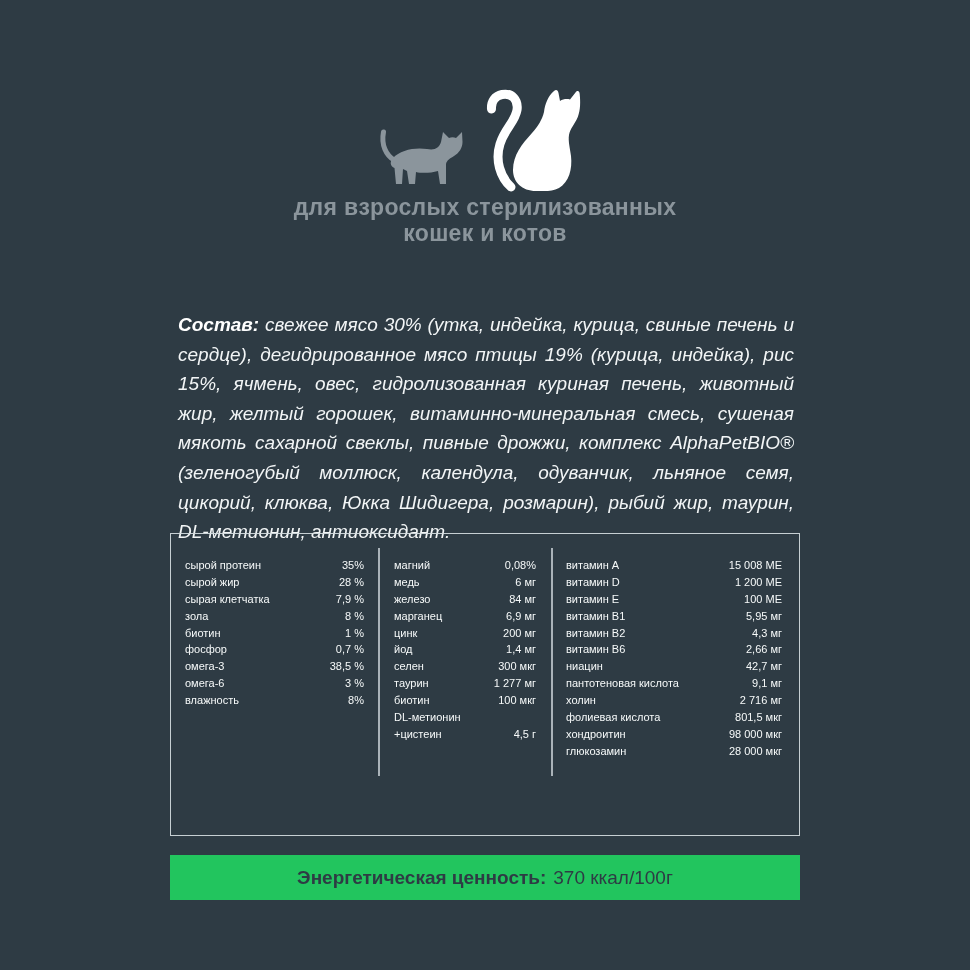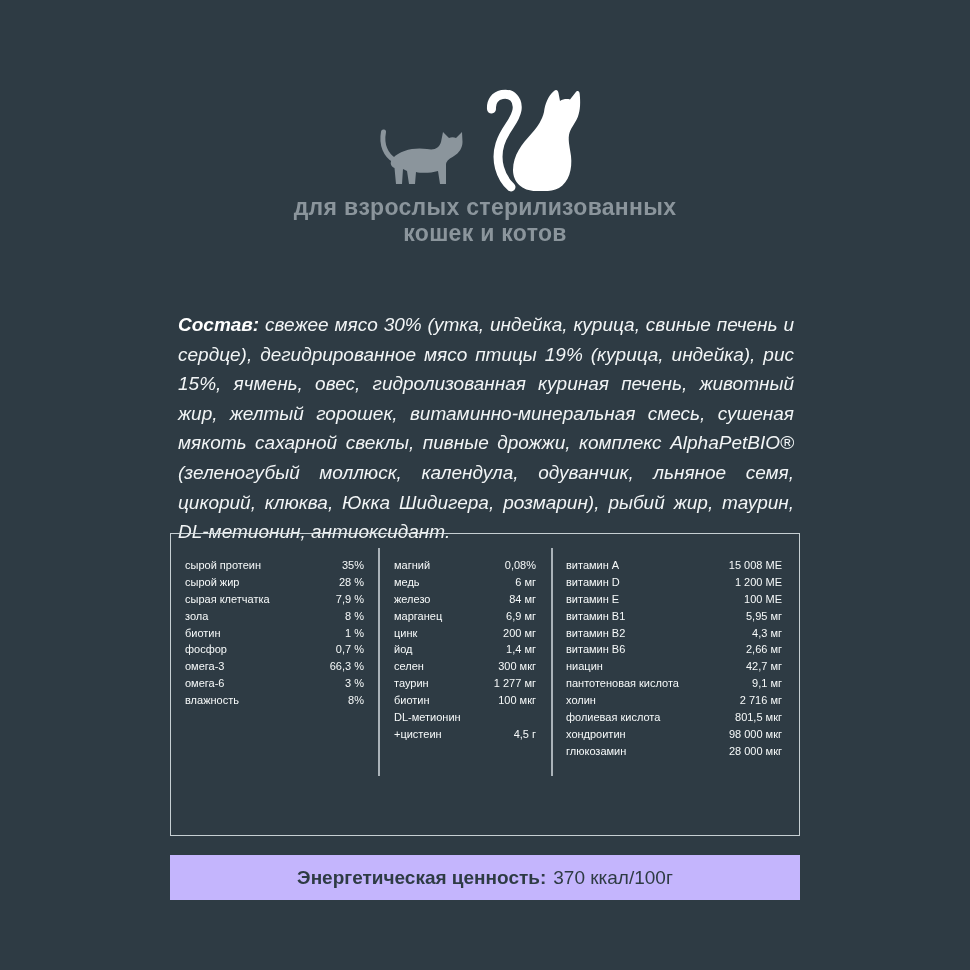--- a/index.html
+++ b/index.html
@@ -60,21 +60,21 @@
   .nt-col.c3{width:246px;}
   .nt-row{
     display:flex;justify-content:space-between;align-items:baseline;
     height:16.9px;color:#f7fafa;font-size:11px;white-space:nowrap;
   }
   .nt-row .nt-value{text-align:left;white-space:nowrap;margin-left:6px;}
 
   
   .energy{
     position:absolute;left:170px;top:855px;width:630px;height:45px;
-    background:#c4b5fd;
+    background:#22c55e;
     display:flex;align-items:center;justify-content:center;
     color:#2e3b44;font-size:19px;
   }
   .energy b{font-weight:700;margin-right:7px;}
 </style>
 </head>
 <body>
 
 <div class="page">
 
@@ -120,21 +120,21 @@
           <div class="nt-row">
             <span class="nt-label">биотин</span>
             <span class="nt-value">1 %</span>
           </div>
           <div class="nt-row">
             <span class="nt-label">фосфор</span>
             <span class="nt-value">0,7 %</span>
           </div>
           <div class="nt-row">
             <span class="nt-label">омега-3</span>
-            <span class="nt-value">66,3 %</span>
+            <span class="nt-value">38,5 %</span>
           </div>
           <div class="nt-row">
             <span class="nt-label">омега-6</span>
             <span class="nt-value">3 %</span>
           </div>
           <div class="nt-row">
             <span class="nt-label">влажность</span>
             <span class="nt-value">8%</span>
           </div>
         </div>

